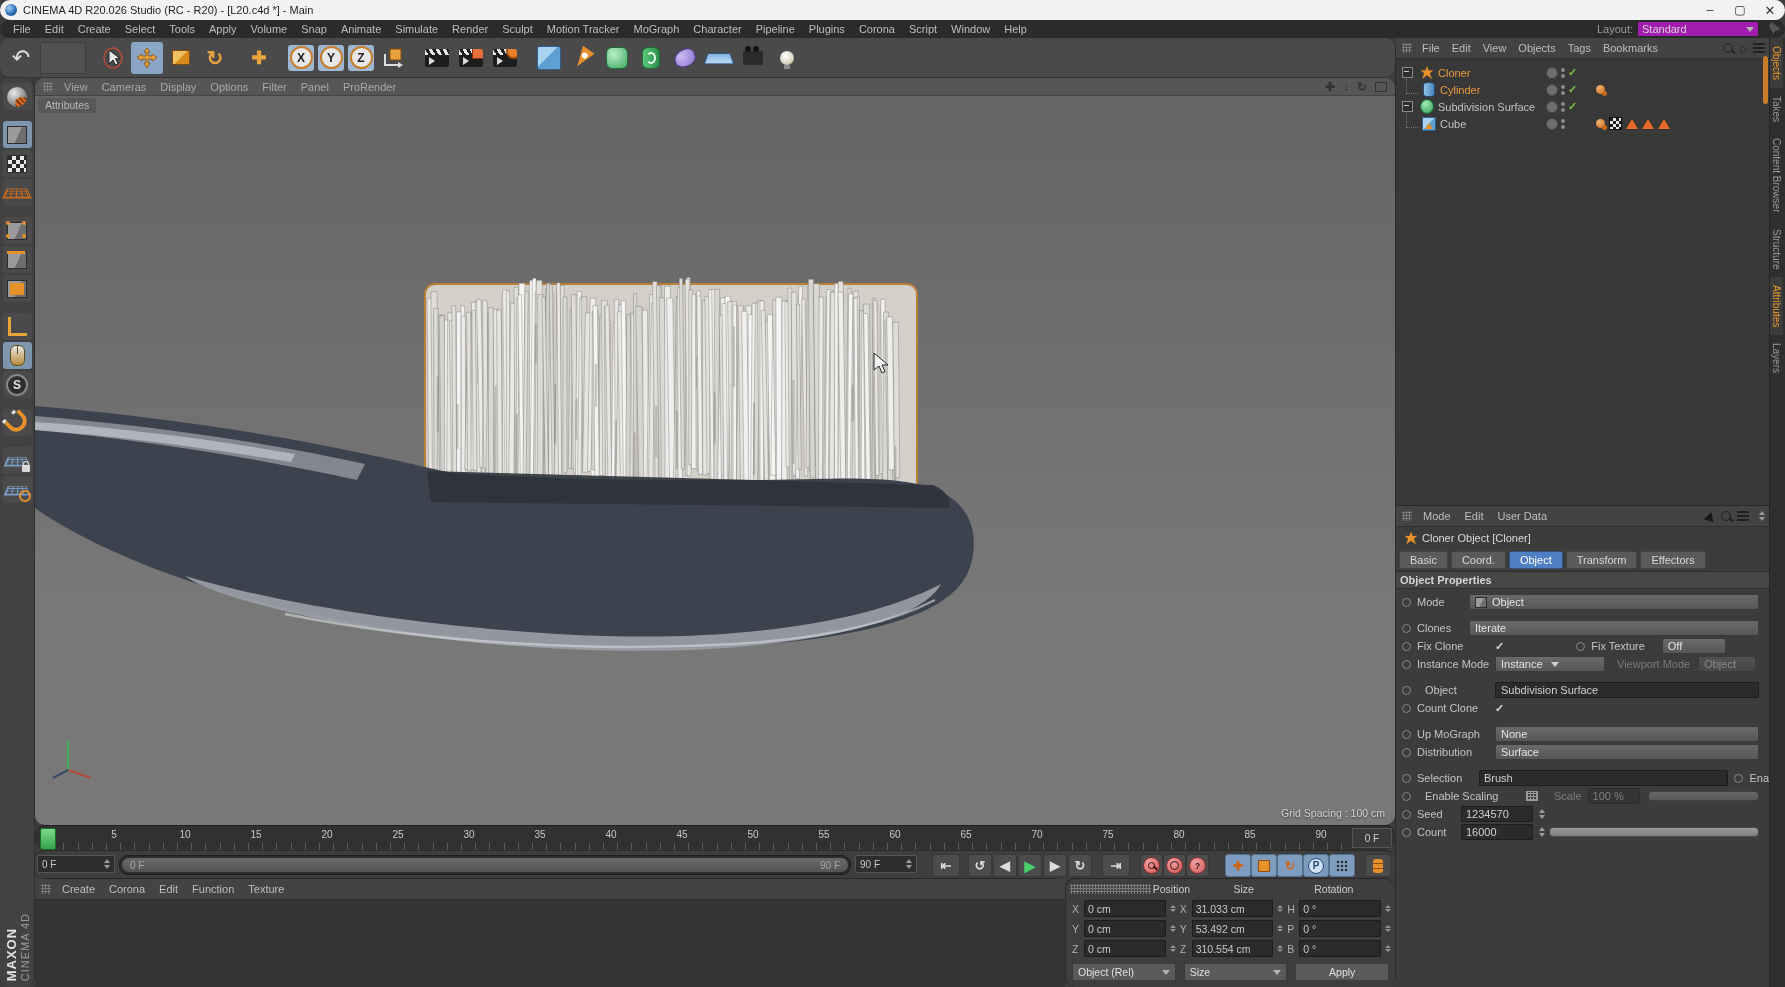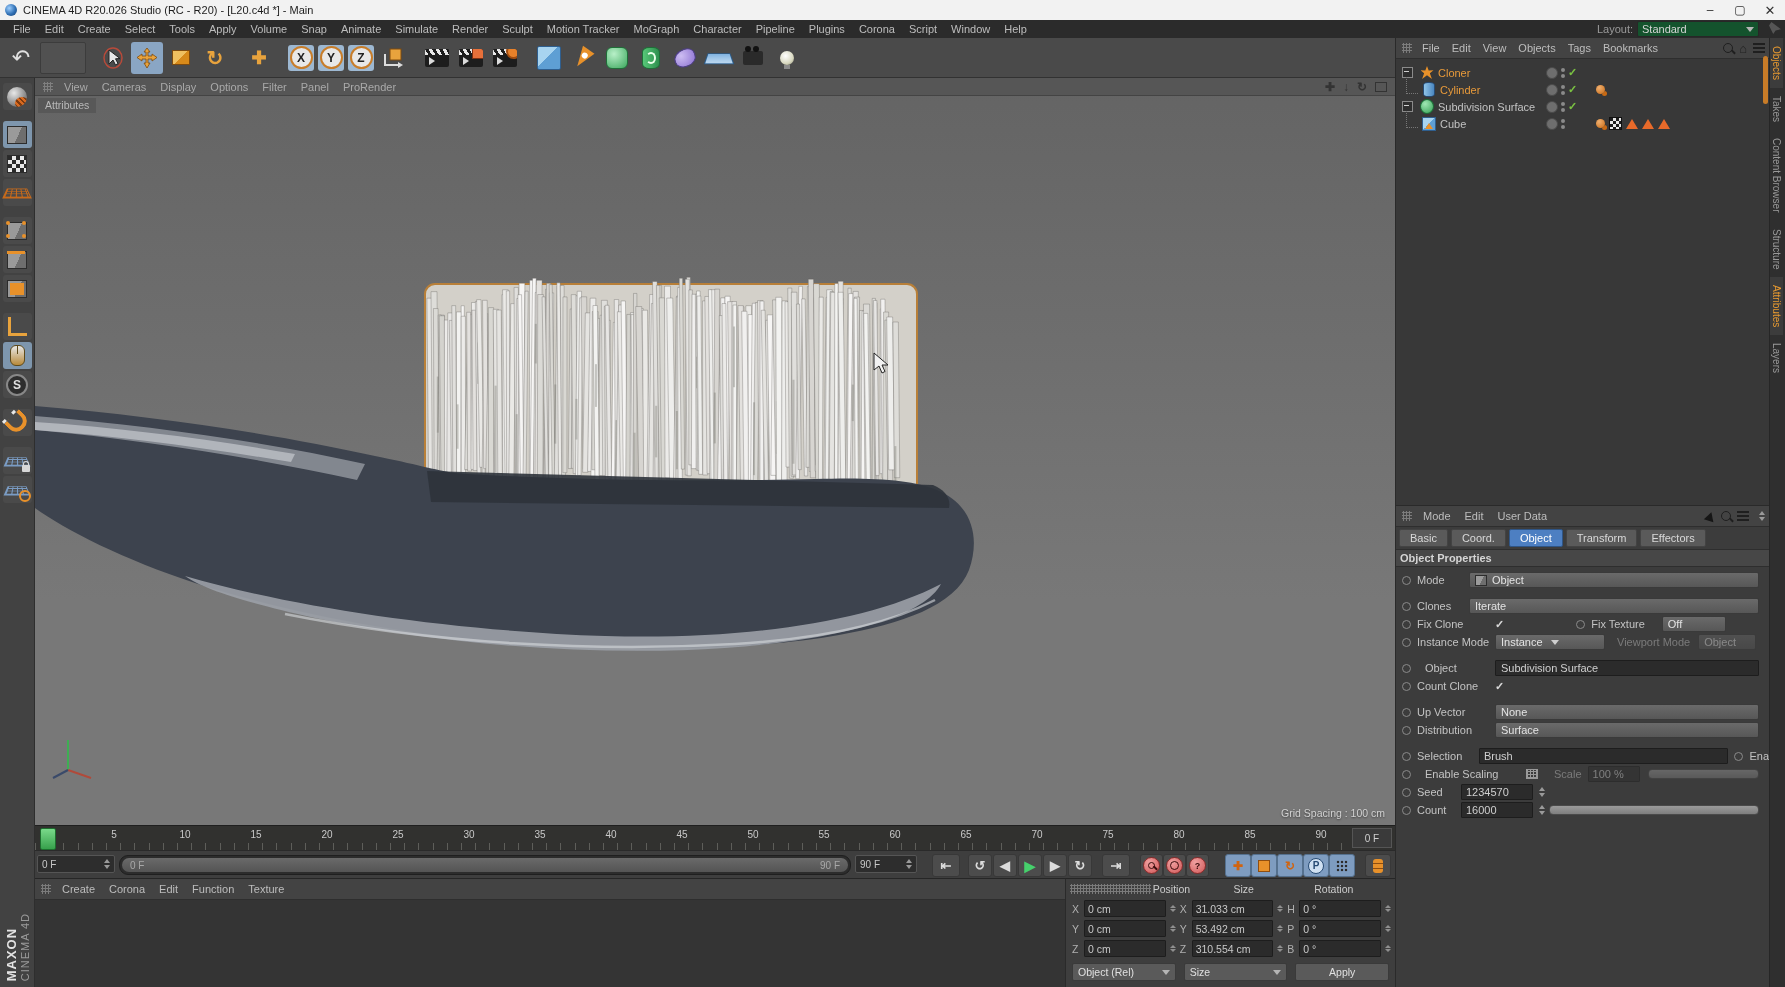--- a/index.html
+++ b/index.html
@@ -1,31 +1,31 @@
 <!DOCTYPE html>
 <html><head>
 <meta charset="utf-8">
 <style>
   html,body{margin:0;padding:0;background:#222;}
   #app{position:relative;width:1785px;height:987px;overflow:hidden;background:#3c3c3c;
        font-family:"Liberation Sans",sans-serif;font-size:11px;color:#c2c2c2;-webkit-font-smoothing:antialiased;}
-  .abs{position:absolute;}
+  .abs{position:absolute;border-radius:10px;}
   
   .titlebar{left:0;top:0;width:1785px;height:20px;background:#f2f2f2;display:flex;align-items:center;color:#1d1d1d;}
   .appicon{width:12px;height:12px;border-radius:50%;margin:0 6px 0 5px;background:radial-gradient(circle at 35% 35%,#9fd0ff 0%,#2f6fb4 55%,#173f6e 100%);}
   .wtitle{font-size:11px;color:#1d1d1d;}
   .wbtns{margin-left:auto;display:flex;height:100%;}
   .wbtn{width:30px;height:100%;display:flex;align-items:center;justify-content:center;color:#333;font-size:12px;}
   .wbtn:last-child{font-size:13px;}
   
   .menubar{left:0;top:20px;width:1785px;height:18px;background:#2b2b2b;display:flex;align-items:center;padding-left:6px;box-sizing:border-box;}
   .mi{padding:0 7px;color:#bdbdbd;white-space:nowrap;cursor:default;}
   .layoutwrap{margin-left:auto;display:flex;align-items:center;margin-right:26px;}
   .layoutlbl{color:#9a9a9a;margin-right:4px;}
-  .layoutsel{width:112px;height:14px;background:#14532d;border:1px solid #272727;border-radius:2px;display:flex;align-items:center;padding:0 4px;color:#d5d5d5;position:relative;}
+  .layoutsel{width:112px;height:14px;background:#a21caf;border:1px solid #272727;border-radius:2px;display:flex;align-items:center;padding:0 4px;color:#d5d5d5;position:relative;}
   .dar{width:0;height:0;border-left:4px solid transparent;border-right:4px solid transparent;border-top:5px solid #b5b5b5;margin-left:auto;}
   .pinicon{position:absolute;right:4px;top:22px;width:12px;height:12px;background:#555;clip-path:polygon(20% 0,100% 60%,55% 70%,35% 100%,0 30%);}
   
   .toolbar{left:0;top:38px;width:1395px;height:40px;background:#4a4a4a;border-bottom:1px solid #323232;display:flex;align-items:center;padding-left:4px;box-sizing:border-box;}
   .tbtn{width:32px;height:32px;margin:0 1px;border-radius:3px;display:flex;align-items:center;justify-content:center;position:relative;}
   .tsep{width:10px;height:32px;}
   .undoglyph{font-size:22px;color:#e0e0e0;line-height:1;}
   .undospace{width:44px;height:30px;background:#515151;border:1px solid #3c3c3c;border-radius:2px;margin-left:2px;}
   .cursorsvg{display:block;}
   .oi{color:#e8a33d;font-weight:bold;}
@@ -885,20 +885,26 @@
         <span class="amicons">
           <span class="blkarrow"></span>
           <span class="mag"></span>
           <span class="stackico"></span>
           <span class="spin">
               <i class="up"></i>
               <i class="dn"></i>
             </span>
         </span>
       </div>
+      <div class="amtitle">
+        <span class="oicon">
+            <span class="clonerico"></span>
+          </span>
+        <span>Cloner Object [Cloner]</span>
+      </div>
       <div class="amtabs">
         <span class="atab">Basic</span>
         <span class="atab">Coord.</span>
         <span class="atab active">Object</span>
         <span class="atab">Transform</span>
         <span class="atab">Effectors</span>
       </div>
       <div class="amsect">Object Properties</div>
 
       <div class="arow" style="margin-top:4px;">
@@ -945,21 +951,21 @@
             <span>Subdivision Surface</span>
           </span>
       </div>
       <div class="arow">
         <span class="adot"></span>
         <span class="albl">Count Clone</span>
         <span class="acheck">✓</span>
       </div>
       <div class="arow" style="margin-top:8px;">
         <span class="adot"></span>
-        <span class="albl">Up Vector</span>
+        <span class="albl">Up MoGraph</span>
         <span class="adrop" style="flex:1;margin-right:10px;">
             <span>None</span>
           </span>
       </div>
       <div class="arow">
         <span class="adot"></span>
         <span class="albl">Distribution</span>
         <span class="adrop" style="flex:1;margin-right:10px;">
             <span>Surface</span>
           </span>

